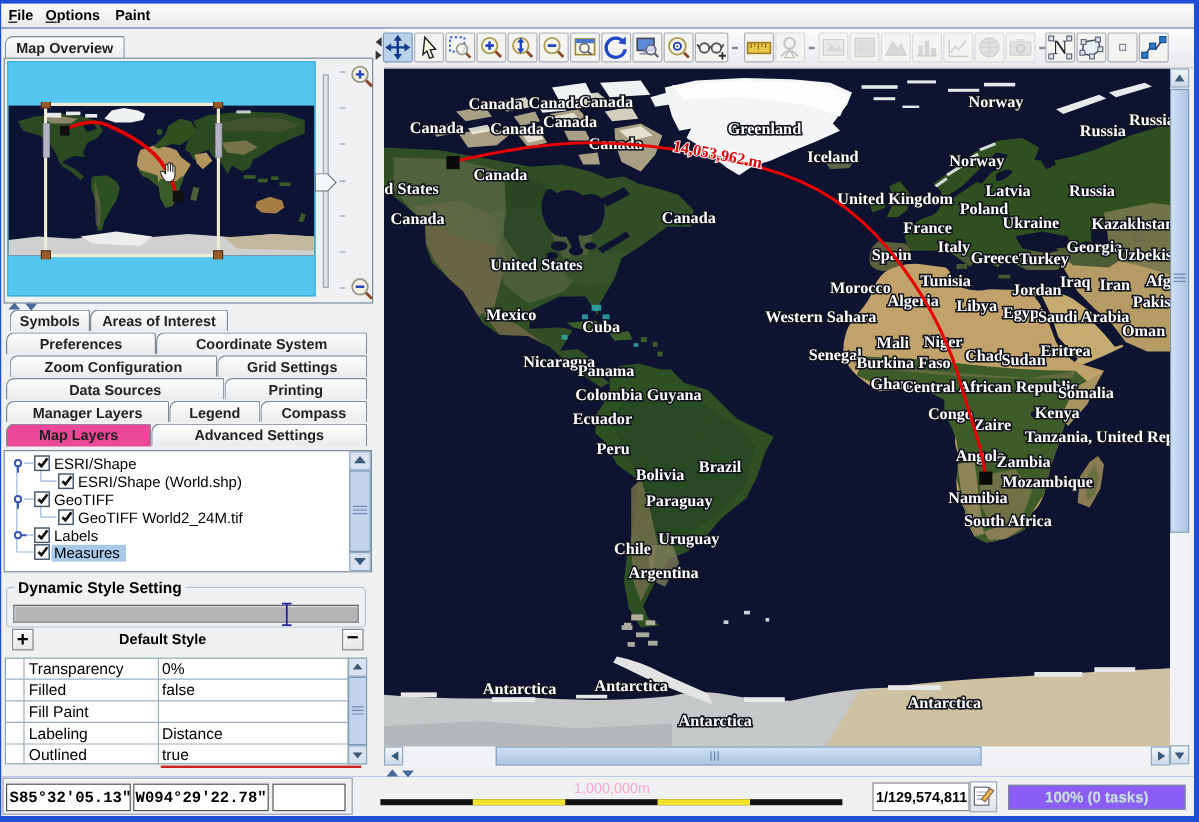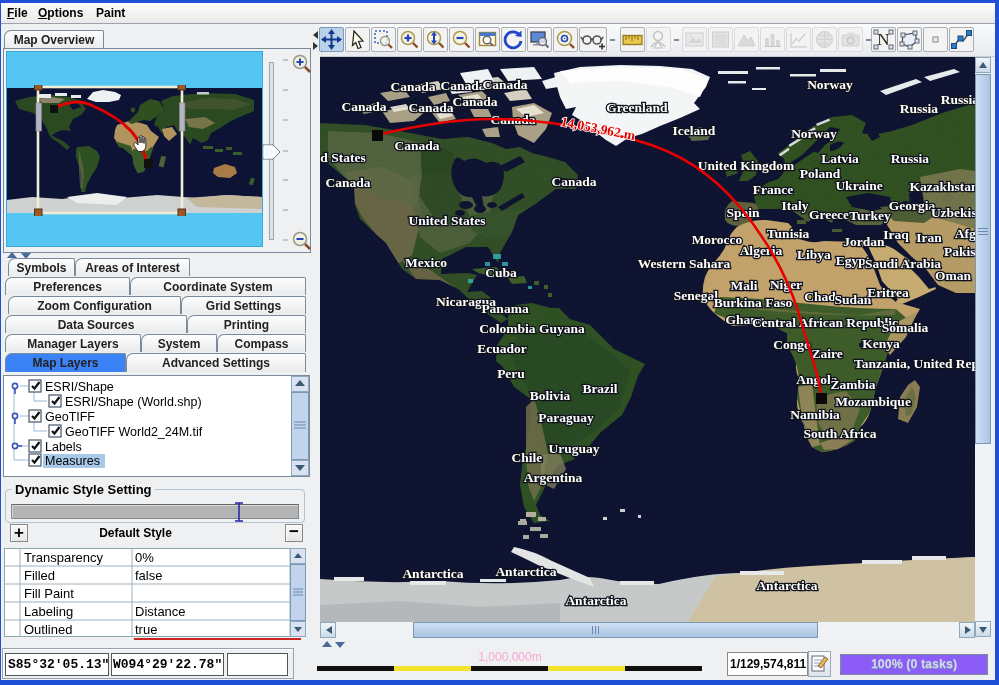--- a/index.html
+++ b/index.html
@@ -7,21 +7,21 @@
 body { font-family:"Liberation Sans", sans-serif; position:relative; }
 .ab { position:absolute; }
 .b { font-weight:bold; }
 .tab {
   position:absolute; border:1px solid #7a8a99; border-bottom:none;
   background:linear-gradient(#fdfdfd,#e9ebed);
   border-radius:7px 2px 0 0;
   display:flex; align-items:center; justify-content:center;
   font-weight:bold; font-size:12px; color:#222;
 }
-.tab.sel { background:#3b82f6; }
+.tab.sel { background:#ec4899; }
 .tbtn {
   position:absolute; width:25px; height:25px; top:27px;
   border:1px solid #aab0b6; background:#f3f3f1;
   border-radius:2px;
 }
 .sb-btn { position:absolute; background:linear-gradient(#f2f6fa,#cdd9e8); border:1px solid #8ea8be; }
 .tri-up { width:0;height:0;border-left:4px solid transparent;border-right:4px solid transparent;border-bottom:6px solid #3a5a78; position:absolute; }
 .tri-dn { width:0;height:0;border-left:4px solid transparent;border-right:4px solid transparent;border-top:6px solid #3a5a78; position:absolute; }
 .sb-thumb { position:absolute; background:linear-gradient(90deg,#cfe0f4,#aac4e2); border:1px solid #7a97b5; }
 .sb-thumb.h { background:linear-gradient(#cfe0f4,#aac4e2); }
@@ -155,21 +155,21 @@
 <div class="ab" style="left:21px;top:253px;width:0;height:0;border-left:5px solid transparent;border-right:5px solid transparent;border-top:6px solid #4a6a9a;"></div>
 <div class="tab" style="left:8px;top:258px;width:67px;height:18px;">Symbols</div>
 <div class="tab" style="left:75px;top:258px;width:115px;height:18px;">Areas of Interest</div>
 <div class="tab" style="left:5px;top:277px;width:125px;height:18px;">Preferences</div>
 <div class="tab" style="left:130px;top:277px;width:176px;height:18px;">Coordinate System</div>
 <div class="tab" style="left:8px;top:296px;width:173px;height:18px;">Zoom Configuration</div>
 <div class="tab" style="left:181px;top:296px;width:125px;height:18px;">Grid Settings</div>
 <div class="tab" style="left:5px;top:315px;width:182px;height:18px;">Data Sources</div>
 <div class="tab" style="left:187px;top:315px;width:119px;height:18px;">Printing</div>
 <div class="tab" style="left:5px;top:334px;width:136px;height:18px;">Manager Layers</div>
-<div class="tab" style="left:141px;top:334px;width:76px;height:18px;">System</div>
+<div class="tab" style="left:141px;top:334px;width:76px;height:18px;">Legend</div>
 <div class="tab" style="left:217px;top:334px;width:89px;height:18px;">Compass</div>
 <div class="tab sel" style="left:5px;top:353px;width:121px;height:19px;">Map Layers</div>
 <div class="tab" style="left:126px;top:353px;width:180px;height:19px;">Advanced Settings</div>
 
 <div class="ab" style="left:3px;top:375px;width:307px;height:102px;border:1px solid #7a8a99;background:#fff;"></div>
 <svg class="ab" style="left:3px;top:375px;" width="307" height="102">
   <g stroke="#9ab8d8" fill="none">
     <line x1="11" y1="11" x2="11" y2="85"></line>
     <line x1="17" y1="11" x2="25" y2="11"></line>
     <line x1="31" y1="17" x2="31" y2="26"></line>

